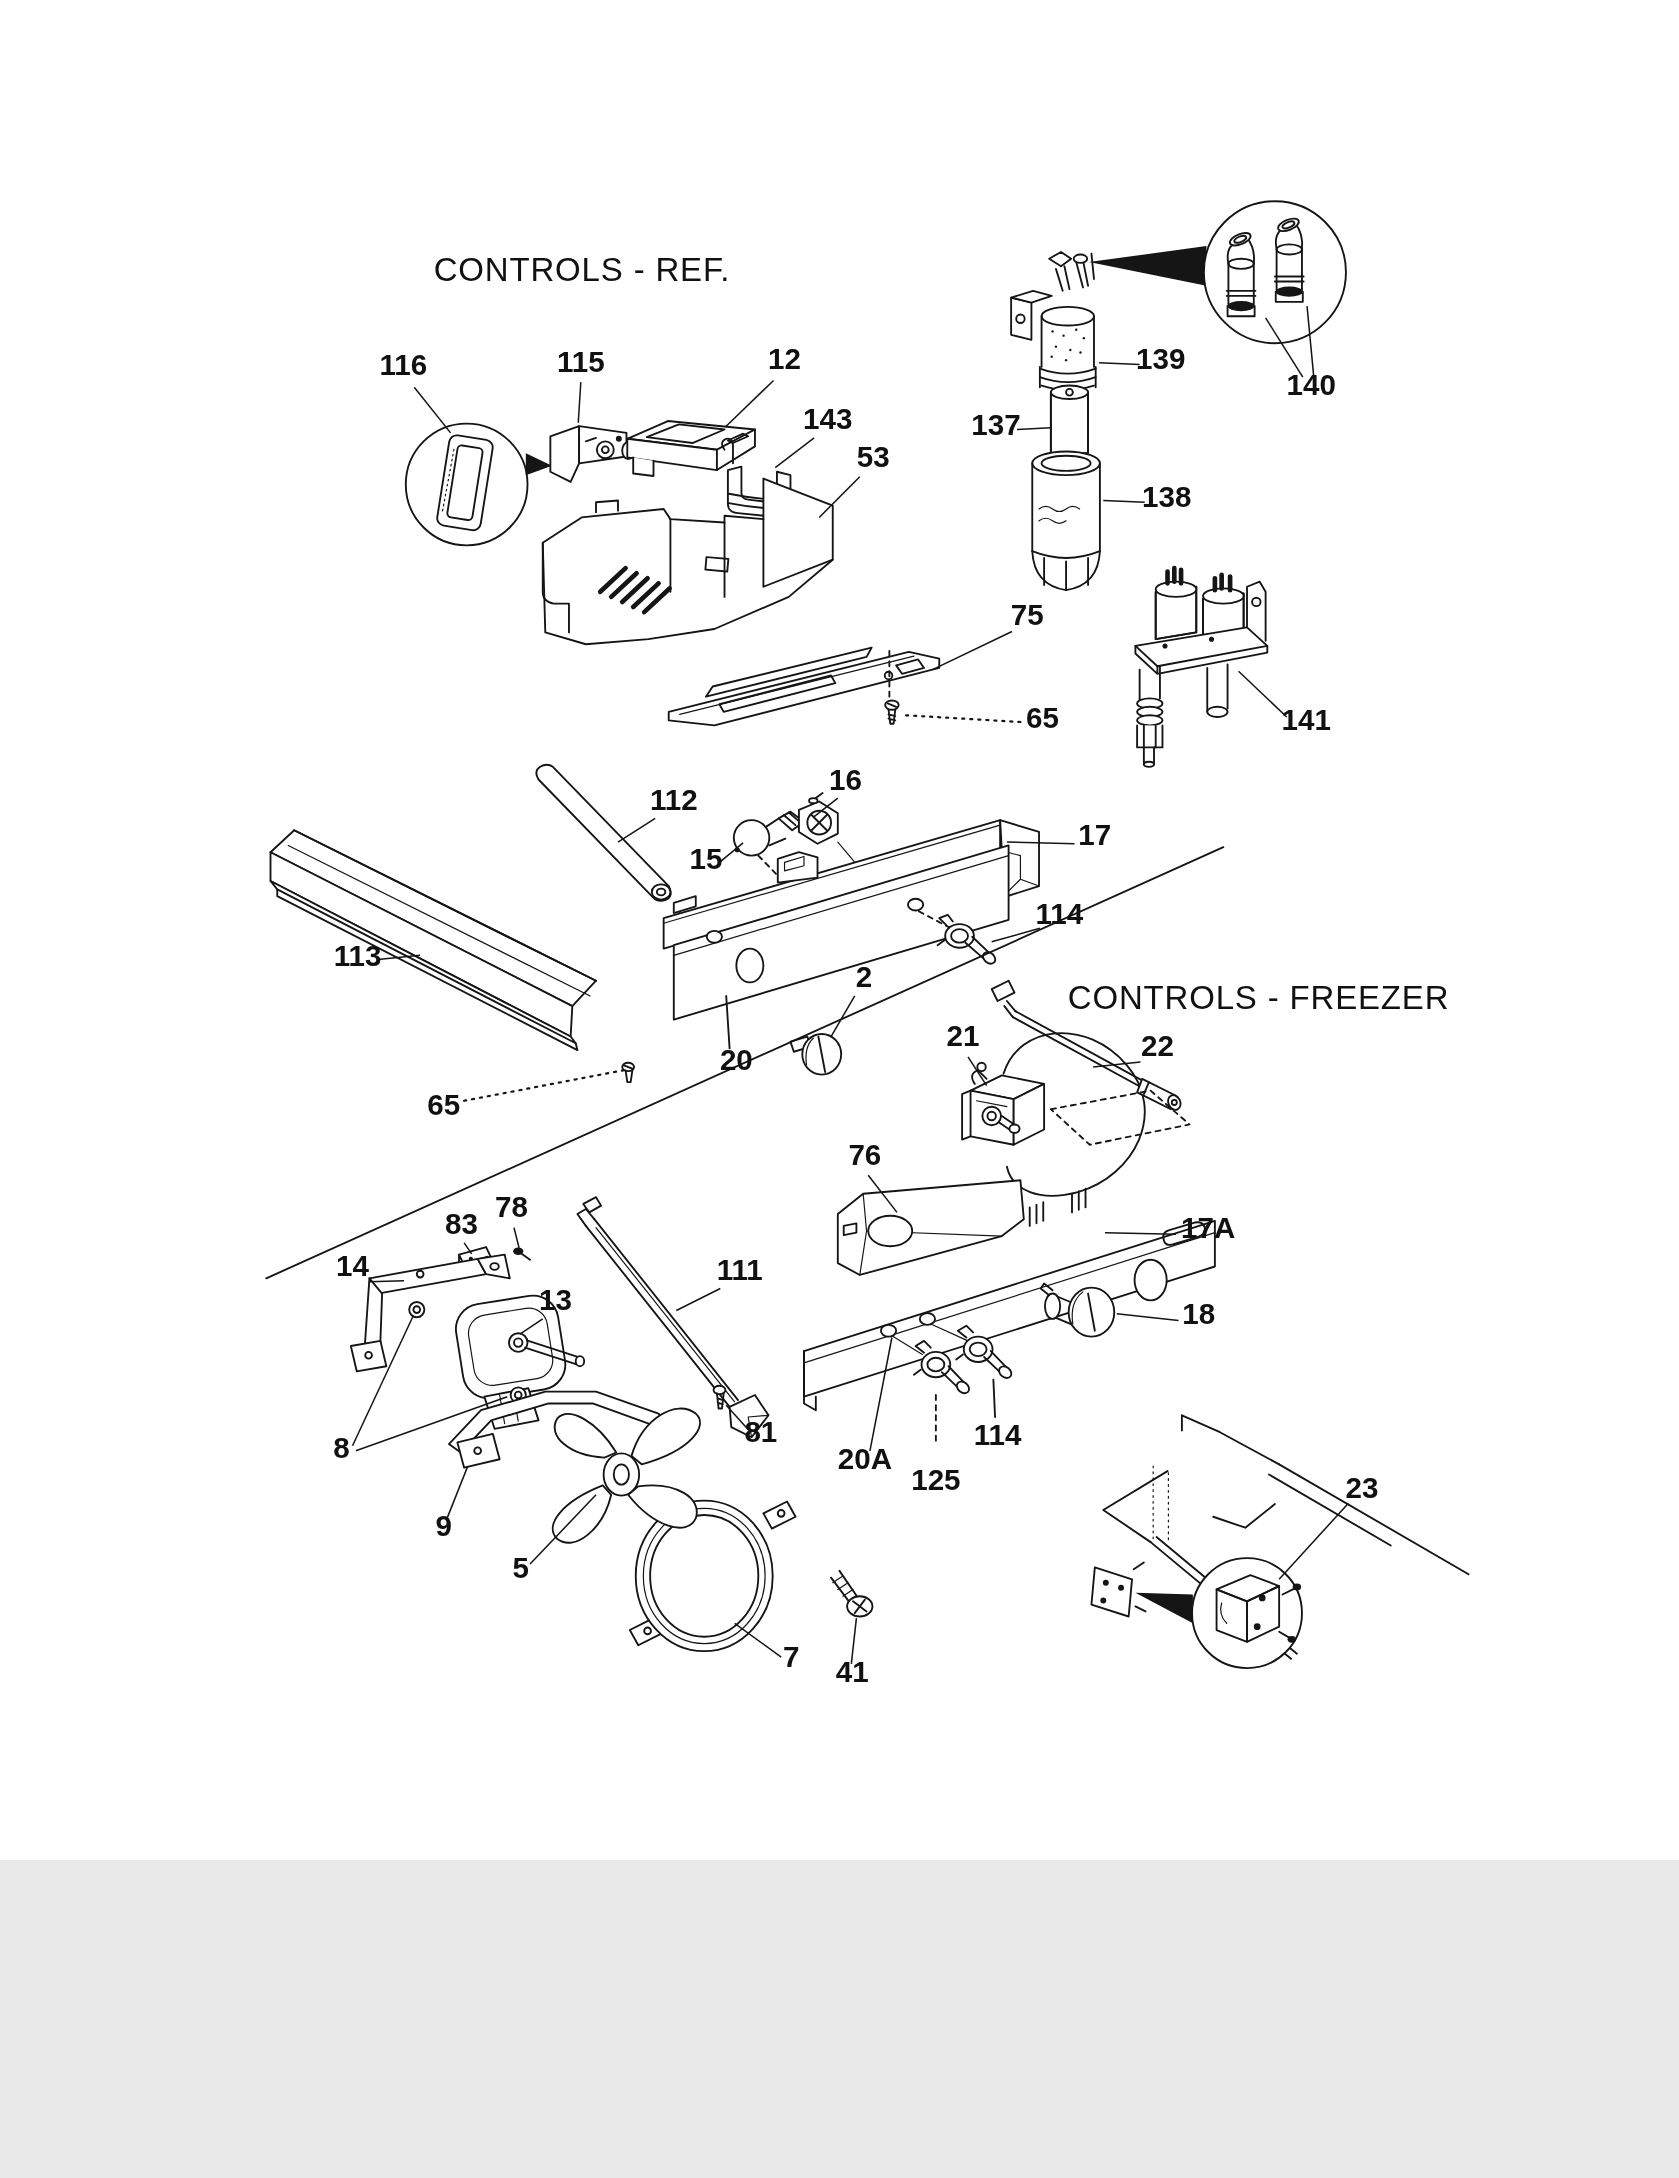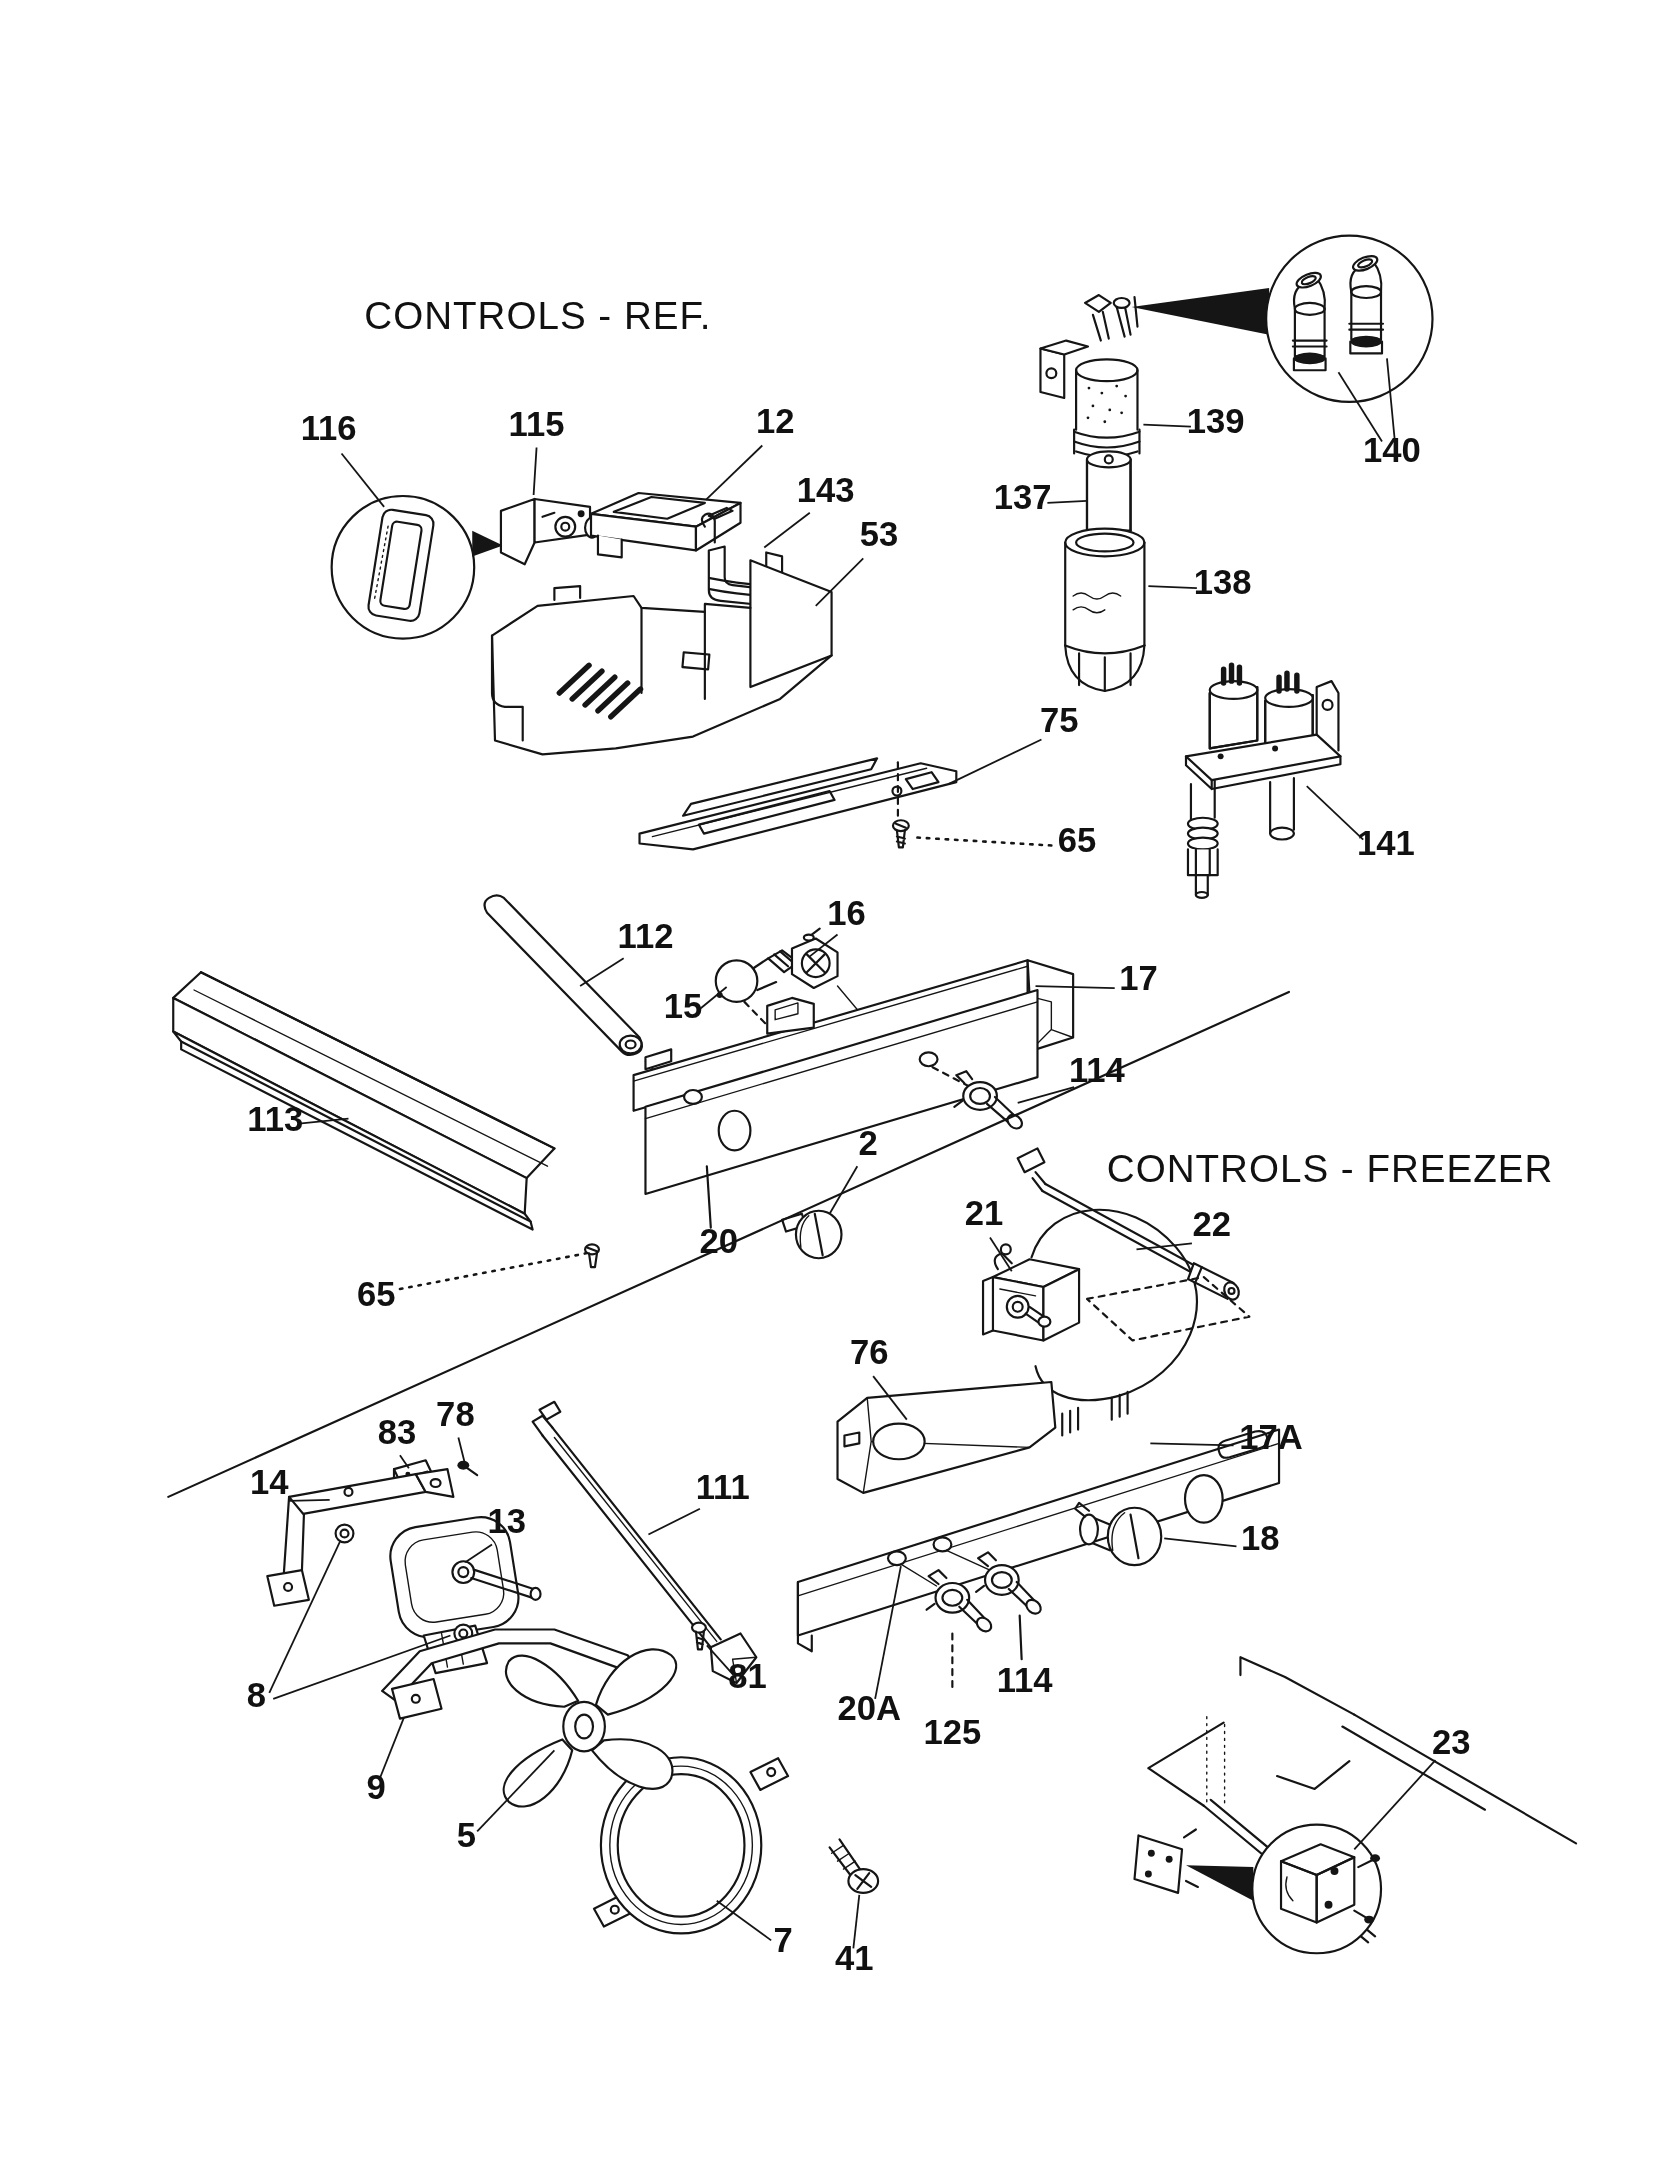--- a/index.html
+++ b/index.html
@@ -1,16 +1,16 @@
 <!DOCTYPE html>
 <html><head>
 <meta charset="utf-8">
 <style>
   html,body{margin:0;padding:0;background:#e8e8e8;}
-  .page{position:relative;width:1679px;height:2178px;background:#ffffff;margin:0 auto;
+  .page{position:relative;width:1679px;height:1860px;background:#ffffff;margin:0 auto;
         font-family:"Liberation Sans", sans-serif;overflow:hidden;}
   svg{position:absolute;left:0;top:0;width:100%;height:100%;}
   svg *{vector-effect:none;}
   .art path,.art rect,.art circle,.art ellipse,.art line,.art polygon,.art polyline{
       stroke:#151515;stroke-width:2.2;fill:none;stroke-linecap:round;stroke-linejoin:round;}
   .art .w{fill:#ffffff;}
   .art .blk{fill:#151515;stroke:none;}
   .art .thin{stroke-width:1.4;}
   .art .thick{stroke-width:5.5;}
   .ld{stroke:#151515;stroke-width:1.8;fill:none;}

